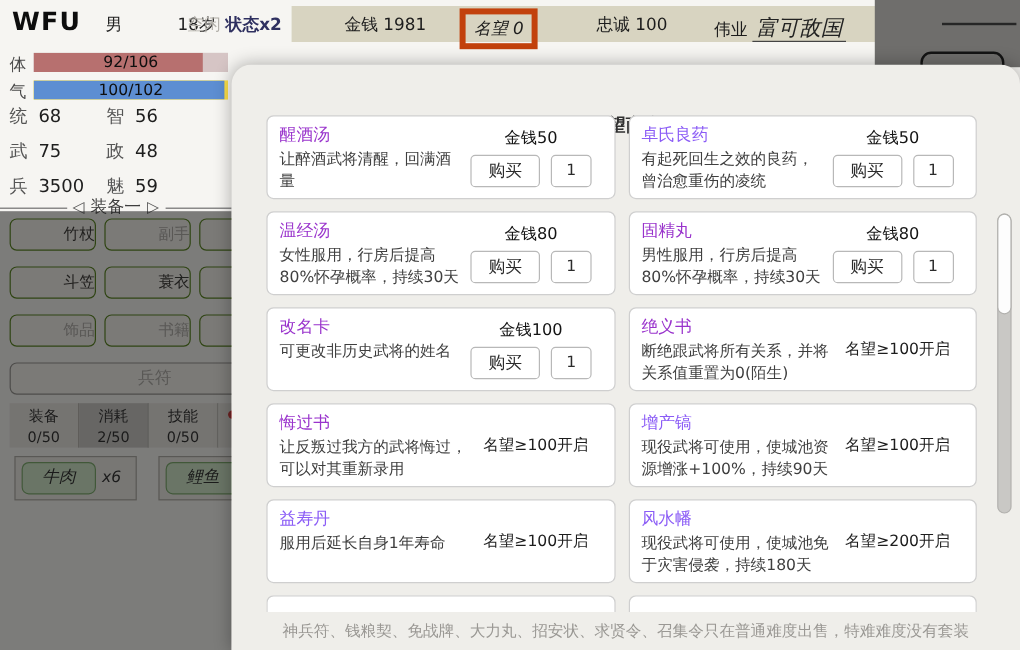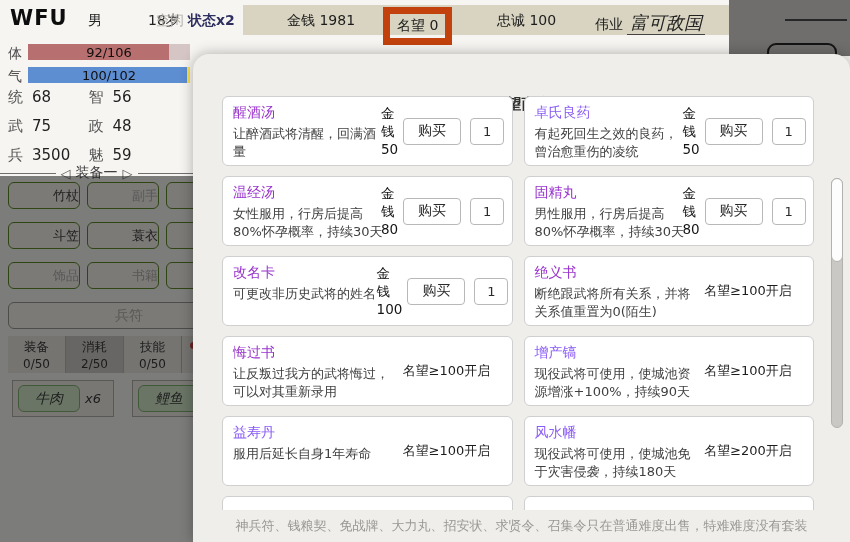--- a/index.html
+++ b/index.html
@@ -14,21 +14,21 @@
   .topbar { position:absolute; left:0; top:0; width:850px; height:40px; background:#f6f5f2; }
   .logo { position:absolute; left:10px; top:6px; font-size:21px; font-weight:bold; color:#0d0d0d; letter-spacing:1px; }
   .tb-text { position:absolute; top:12px; font-size:14px; color:#222; white-space:nowrap; }
   .tb-gender { left:88px; }
   .tb-age { left:112px;margin-left:36px; }
   .tb-idle { left:156px; color:#b3b0aa; }
   .tb-status { left:188px; color:#2f3060; font-weight:bold; }
   .tb-strip { position:absolute; left:243px; top:5px; width:552px; height:30px; background:#d8d4c1; }
   .strip-item { position:absolute; top:7px; font-size:14px; color:#1c1c1c; white-space:nowrap; }
   .strip-money { left:44px; }
-  .fame-box { position:absolute; left:140px; top:2px; padding:3px 7px; border:7px solid #c2410c; font-size:14px; color:#1c1c1c; white-space:nowrap; }
+  .fame-box { position:absolute; left:140px; top:2px; padding:3px 7px; border:5px solid #c2410c; font-size:14px; color:#1c1c1c; white-space:nowrap;font-style:italic; }
   .strip-loyalty { left:254px; }
   .strip-ach { left:352px; top:6px; }
   .ach-value { font-family:"Liberation Serif", serif; font-style:italic; font-size:18px; border-bottom:1px solid #444; padding:0 3px 1px 3px; margin-left:4px; color:#222; }
   .dark-corner { position:absolute; left:729px; top:0; width:121px; height:56px; background:#6f6e6c; overflow:hidden; }
   .corner-dash { position:absolute; left:56px; top:19px; width:62px; height:2px; background:#262626; }
   .corner-btn { position:absolute; left:38px; top:43px; width:70px; height:30px; border:2px solid #141414; border-radius:9px; }
 
   
   .bar-row { position:absolute; left:0; width:193px; height:17px; }
   .bar-row.hp { top:44px; }
@@ -68,21 +68,21 @@
   .modal-title-row { position:absolute; top:17px; left:0; width:100%; display:flex; align-items:center; justify-content:center; gap:13px;margin-top:24px; }
   .t-line { width:88px; height:1px; background:#8a8a8a; }
   .m-title { font-size:15px; font-weight:bold; color:#303030; }
   .cards { position:absolute; top:42px; left:29px; width:592px; display:grid; grid-template-columns:1fr 1fr; gap:10px 11px; }
   .card { height:70px; background:#fff; border:1px solid #cfcfcf; border-radius:6px; padding:7px 10px; display:flex; overflow:hidden; }
   .card-left { flex:1; min-width:0; }
   .card-name { font-size:14px; margin-bottom:3px; white-space:nowrap; }
   .card-name.purple { color:#9933cc; }
   .card-name.orange { color:#8b5cf6; }
   .card-desc { font-size:13px; color:#3f3f3f; line-height:1.42; }
-  .card-right { width:118px; flex:none; display:flex; align-items:center; justify-content:center; gap:5px; }
+  .card-right { width:118px; flex:none; display:flex; flex-direction:column; align-items:center; justify-content:center; gap:5px; }
   .price { font-size:13.5px; color:#141414; }
   .btn-row { display:flex; gap:9px; }
   .buy-btn { width:58px; height:27px; background:#fff; border:1px solid #b8b8b8; border-radius:4px; font-size:14px; color:#2b2b2b; font-family:inherit; cursor:pointer; }
   .qty-btn { width:34px; height:27px; background:#fff; border:1px solid #b8b8b8; border-radius:4px; font-size:13px; color:#2b2b2b; font-family:inherit; cursor:pointer; }
   .card-right.locked { width:110px; font-size:13px; color:#1d1d1d; white-space:nowrap; }
   .partial-row { position:absolute; top:442px; left:29px; width:592px; height:14px; overflow:hidden; display:grid; grid-template-columns:1fr 1fr; gap:0 11px; }
   .partial-card { height:22px; background:#fff; border:1px solid #cfcfcf; border-radius:6px; }
   .modal-footer { position:absolute; bottom:7px; left:0; width:100%; text-align:center; font-size:13px; color:#9a9894; white-space:nowrap; }
   .scrollbar { position:absolute; right:7px; top:124px; width:12px; height:250px; background:#c9c8c5; border:1px solid #b2b1ae; border-radius:6px; }
   .scroll-thumb { position:absolute; left:-1px; top:-1px; width:12px; height:84px; background:#fdfdfd; border:1px solid #b2b1ae; border-radius:6px; cursor:pointer; }

